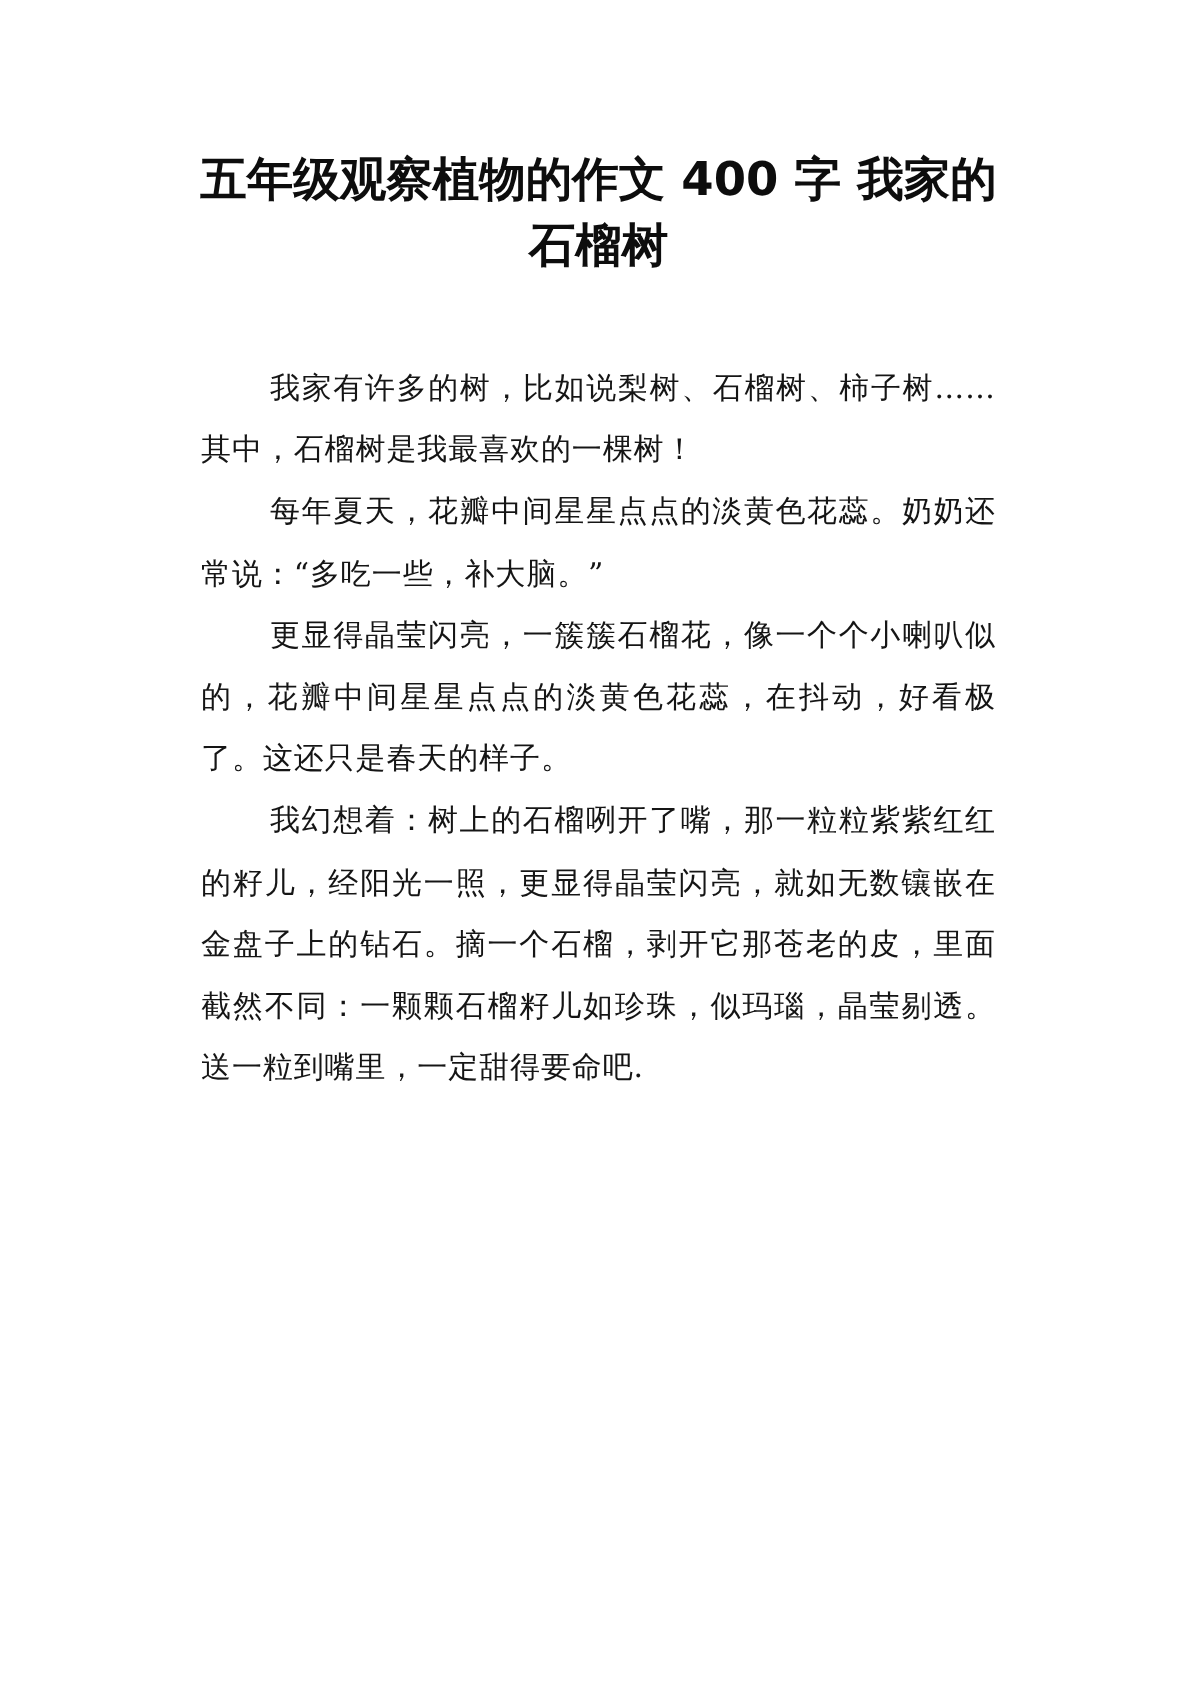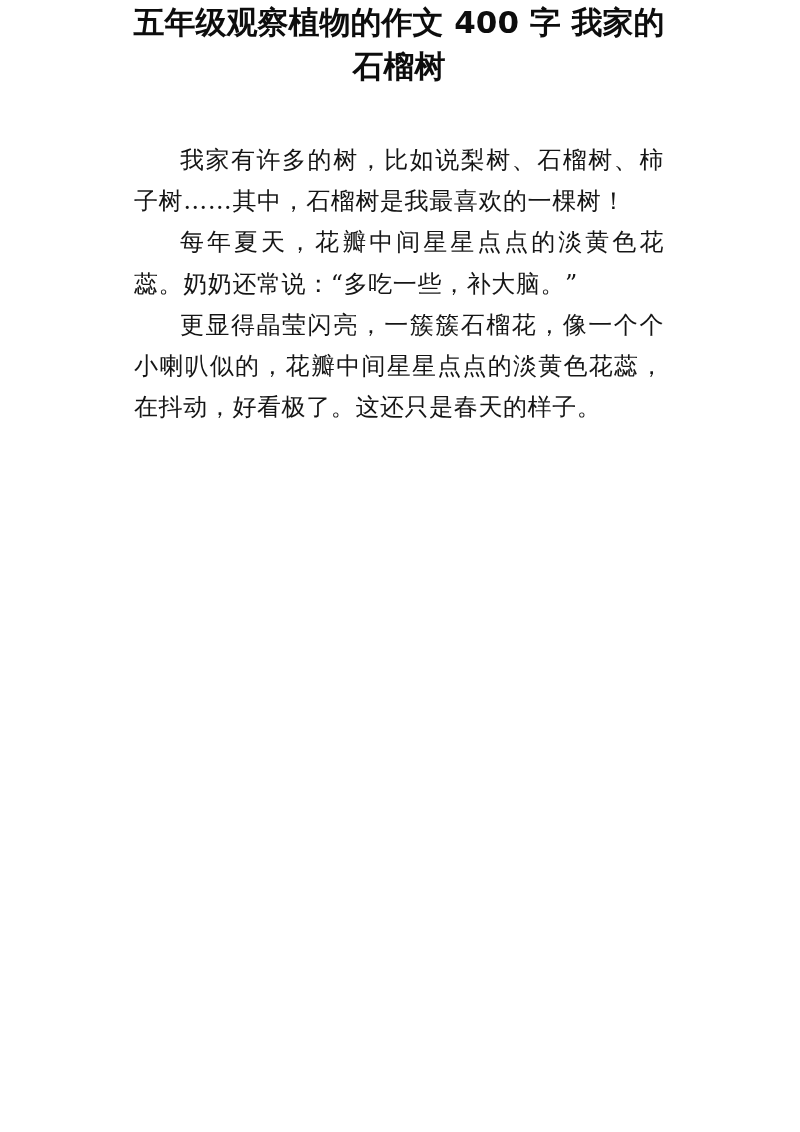--- a/index.html
+++ b/index.html
@@ -15,33 +15,34 @@
       color: #111111;
     }
     .page {
       position: absolute;
       left: 134px;
       top: 0;
       width: 530px;
     }
     .title {
       margin: 0;
+      padding-top: 98px;
       text-align: center;
       font-family: "DejaVu Sans", "Liberation Sans", sans-serif;
       font-weight: bold;
       font-size: 31px;
       line-height: 44px;
       color: #0d0d0d;
       width: 600px;
       margin-left: -35px;
     }
     .body {
       margin-top: 52px;
       font-family: "DejaVu Serif", "Liberation Serif", serif;
-      font-size: 24px;
+      font-size: 20px;
       line-height: 41.2px;
       color: #151515;
       text-align: justify;
       text-justify: inter-character;
     }
     .para {
       margin: 0;
       text-indent: 46px;
       letter-spacing: 0.6px;
     }
@@ -52,14 +53,15 @@
 <div class="page">
   <h1 class="title">
     <span>五年级观察植物的作文 400 字  我家的</span><br>
     <span>石榴树</span>
   </h1>
 
   <div class="body">
     <p class="para">我家有许多的树，比如说梨树、石榴树、柿子树……其中，石榴树是我最喜欢的一棵树！</p>
     <p class="para">每年夏天，花瓣中间星星点点的淡黄色花蕊。奶奶还常说：“多吃一些，补大脑。”</p>
     <p class="para">更显得晶莹闪亮，一簇簇石榴花，像一个个小喇叭似的，花瓣中间星星点点的淡黄色花蕊，在抖动，好看极了。这还只是春天的样子。</p>
+    <p class="para">我幻想着：树上的石榴咧开了嘴，那一粒粒紫紫红红的籽儿，经阳光一照，更显得晶莹闪亮，就如无数镶嵌在金盘子上的钻石。摘一个石榴，剥开它那苍老的皮，里面截然不同：一颗颗石榴籽儿如珍珠，似玛瑙，晶莹剔透。送一粒到嘴里，一定甜得要命吧.</p>
   </div>
 </div>
 
 </body></html>

